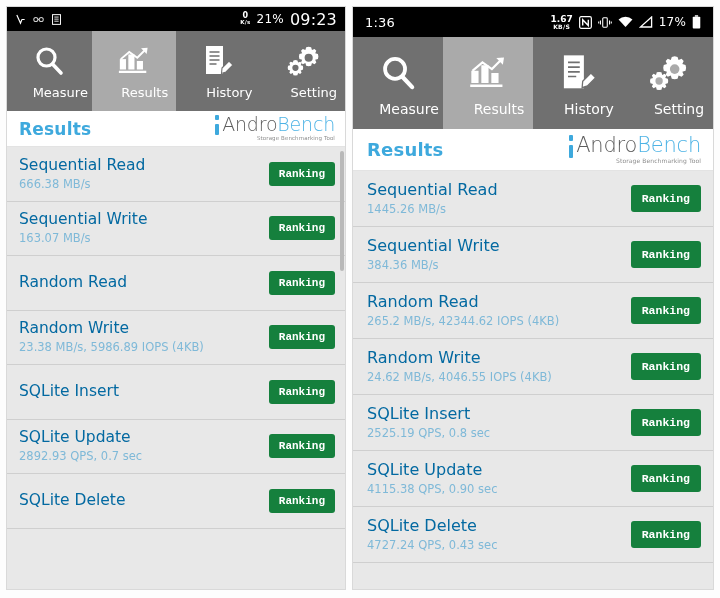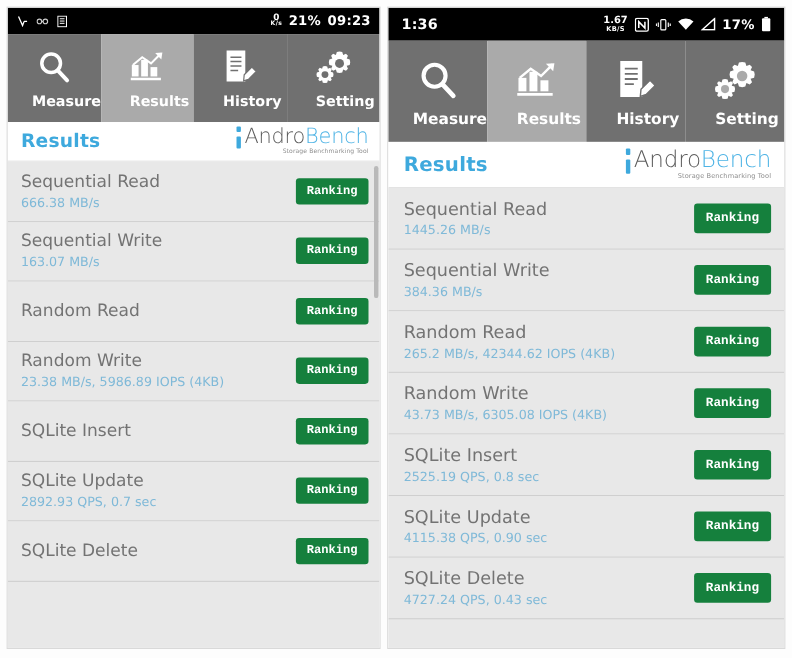--- a/index.html
+++ b/index.html
@@ -36,48 +36,48 @@
     color:#ffffff;
     display:flex;align-items:center;
     box-sizing:border-box;
     width:100%;
   }
   .left .statusbar{height:24px;padding:0 8px;font-size:11px;}
   .right .statusbar{height:30px;padding:0 12px;font-size:13px;}
   .sb-left{display:flex;align-items:center;gap:7px;}
   .sb-right{margin-left:auto;display:flex;align-items:center;gap:6px;}
   .sb-icon{display:inline-flex;align-items:center;justify-content:center;}
-  .sb-text{letter-spacing:.2px;font-family:"DejaVu Sans", sans-serif;font-weight:bold;}
+  .sb-text{letter-spacing:.2px;font-family:"DejaVu Sans", sans-serif;}
   .netspeed{display:flex;flex-direction:column;align-items:center;line-height:1;}
   .netspeed .n{font-size:8px;font-weight:bold;}
   .netspeed .u{font-size:5.5px;font-weight:bold;letter-spacing:.3px;}
   .right .netspeed .n{font-size:9px;}
   .right .netspeed .u{font-size:6px;}
-  .clock-l{font-size:12px;}
+  .clock-l{font-size:16px;}
   .clock-r{font-size:13px;}
   .batt-pct{font-size:12px;}
 
   
   .tabbar{display:flex;width:100%;}
   .tab{
     flex:1;
     background:#707070;
     color:#ffffff;
     display:flex;flex-direction:column;
     align-items:center;justify-content:flex-start;
     box-sizing:border-box;
     cursor:pointer;
   }
   .left .tab{height:80px;padding-top:10px;}
   .right .tab{height:92px;padding-top:12px;}
   .tab.active{background:#aaaaaa;}
   .tab .ticon{display:flex;align-items:center;justify-content:center;}
   .left .tab .ticon{height:40px;}
   .right .tab .ticon{height:47px;}
-  .tab .tlabel{font-size:13px;margin-top:4px;font-weight:700;margin-left:22px;}
+  .tab .tlabel{font-size:13px;margin-top:4px;font-weight:400;margin-left:22px;}
   .right .tab .tlabel{font-size:14px;margin-top:5px;}
 
   
   .resheader{
     background:#ffffff;
     display:flex;align-items:center;
     box-sizing:border-box;
     width:100%;
     border-bottom:1px solid #e3e3e3;
   }
@@ -117,21 +117,21 @@
   .list{display:flex;flex-direction:column;}
   .row{
     display:flex;align-items:center;
     background:#e8e8e8;
     border-bottom:1px solid #cfcfcf;
     box-sizing:border-box;
   }
   .left .row{height:54.5px;padding:0 10px 0 12px;}
   .right .row{height:56px;padding:0 12px 0 14px;}
   .row .rtext{display:flex;flex-direction:column;justify-content:center;}
-  .rname{color:#737373;line-height:1.15;}
+  .rname{color:#0369a1;line-height:1.15;}
   .left .rname{font-size:15.5px;}
   .right .rname{font-size:16px;}
   .rval{color:#7fb9d8;line-height:1.15;margin-top:3px;}
   .left .rval{font-size:11.5px;}
   .right .rval{font-size:11.5px;}
   .rank-btn{
     margin-left:auto;
     background:#15803d;
     color:#ffffff;
     font-weight:bold;
@@ -441,21 +441,21 @@
           <span class="rtext">
             <span class="rname">Random Read</span>
             <span class="rval">265.2 MB/s, 42344.62 IOPS (4KB)</span>
           </span>
           <button class="rank-btn">Ranking</button>
         </div>
 
         <div class="row">
           <span class="rtext">
             <span class="rname">Random Write</span>
-            <span class="rval">43.73 MB/s, 6305.08 IOPS (4KB)</span>
+            <span class="rval">24.62 MB/s, 4046.55 IOPS (4KB)</span>
           </span>
           <button class="rank-btn">Ranking</button>
         </div>
 
         <div class="row">
           <span class="rtext">
             <span class="rname">SQLite Insert</span>
             <span class="rval">2525.19 QPS, 0.8 sec</span>
           </span>
           <button class="rank-btn">Ranking</button>

